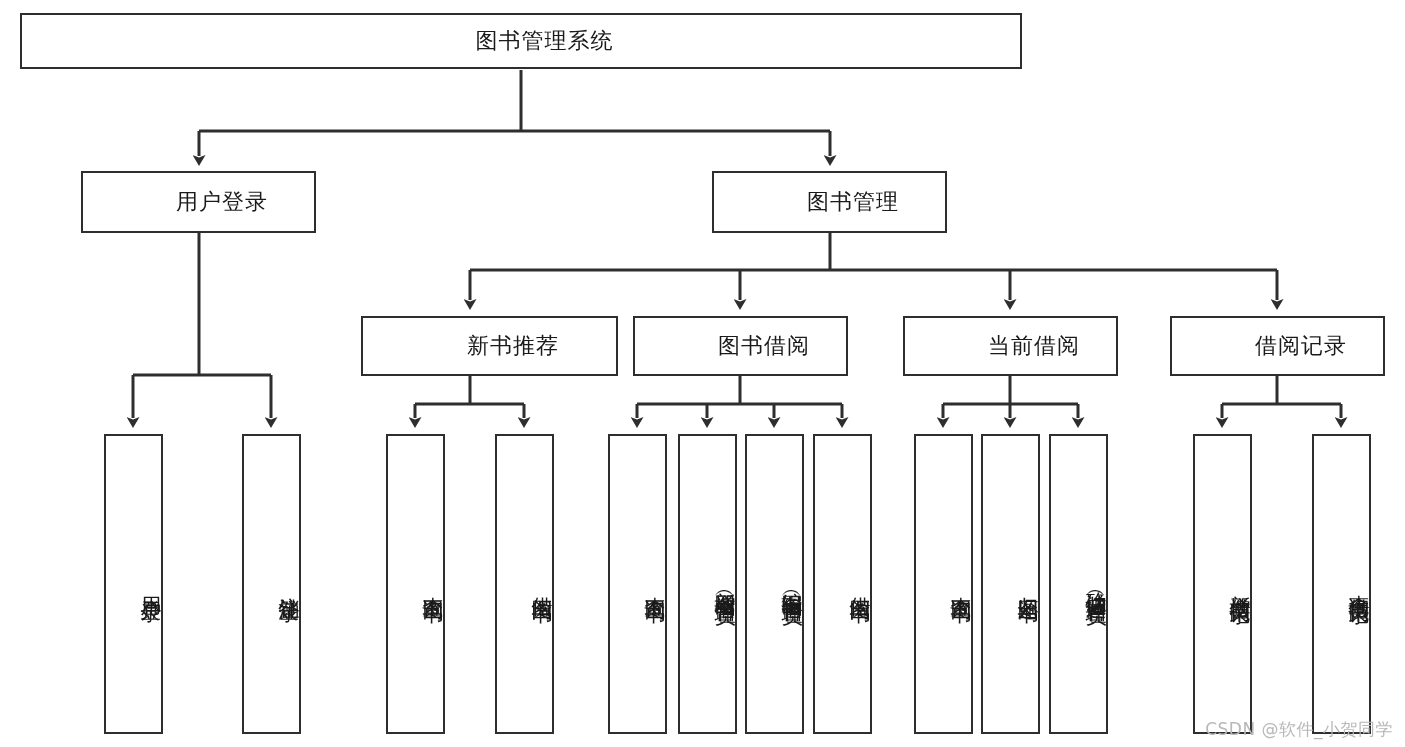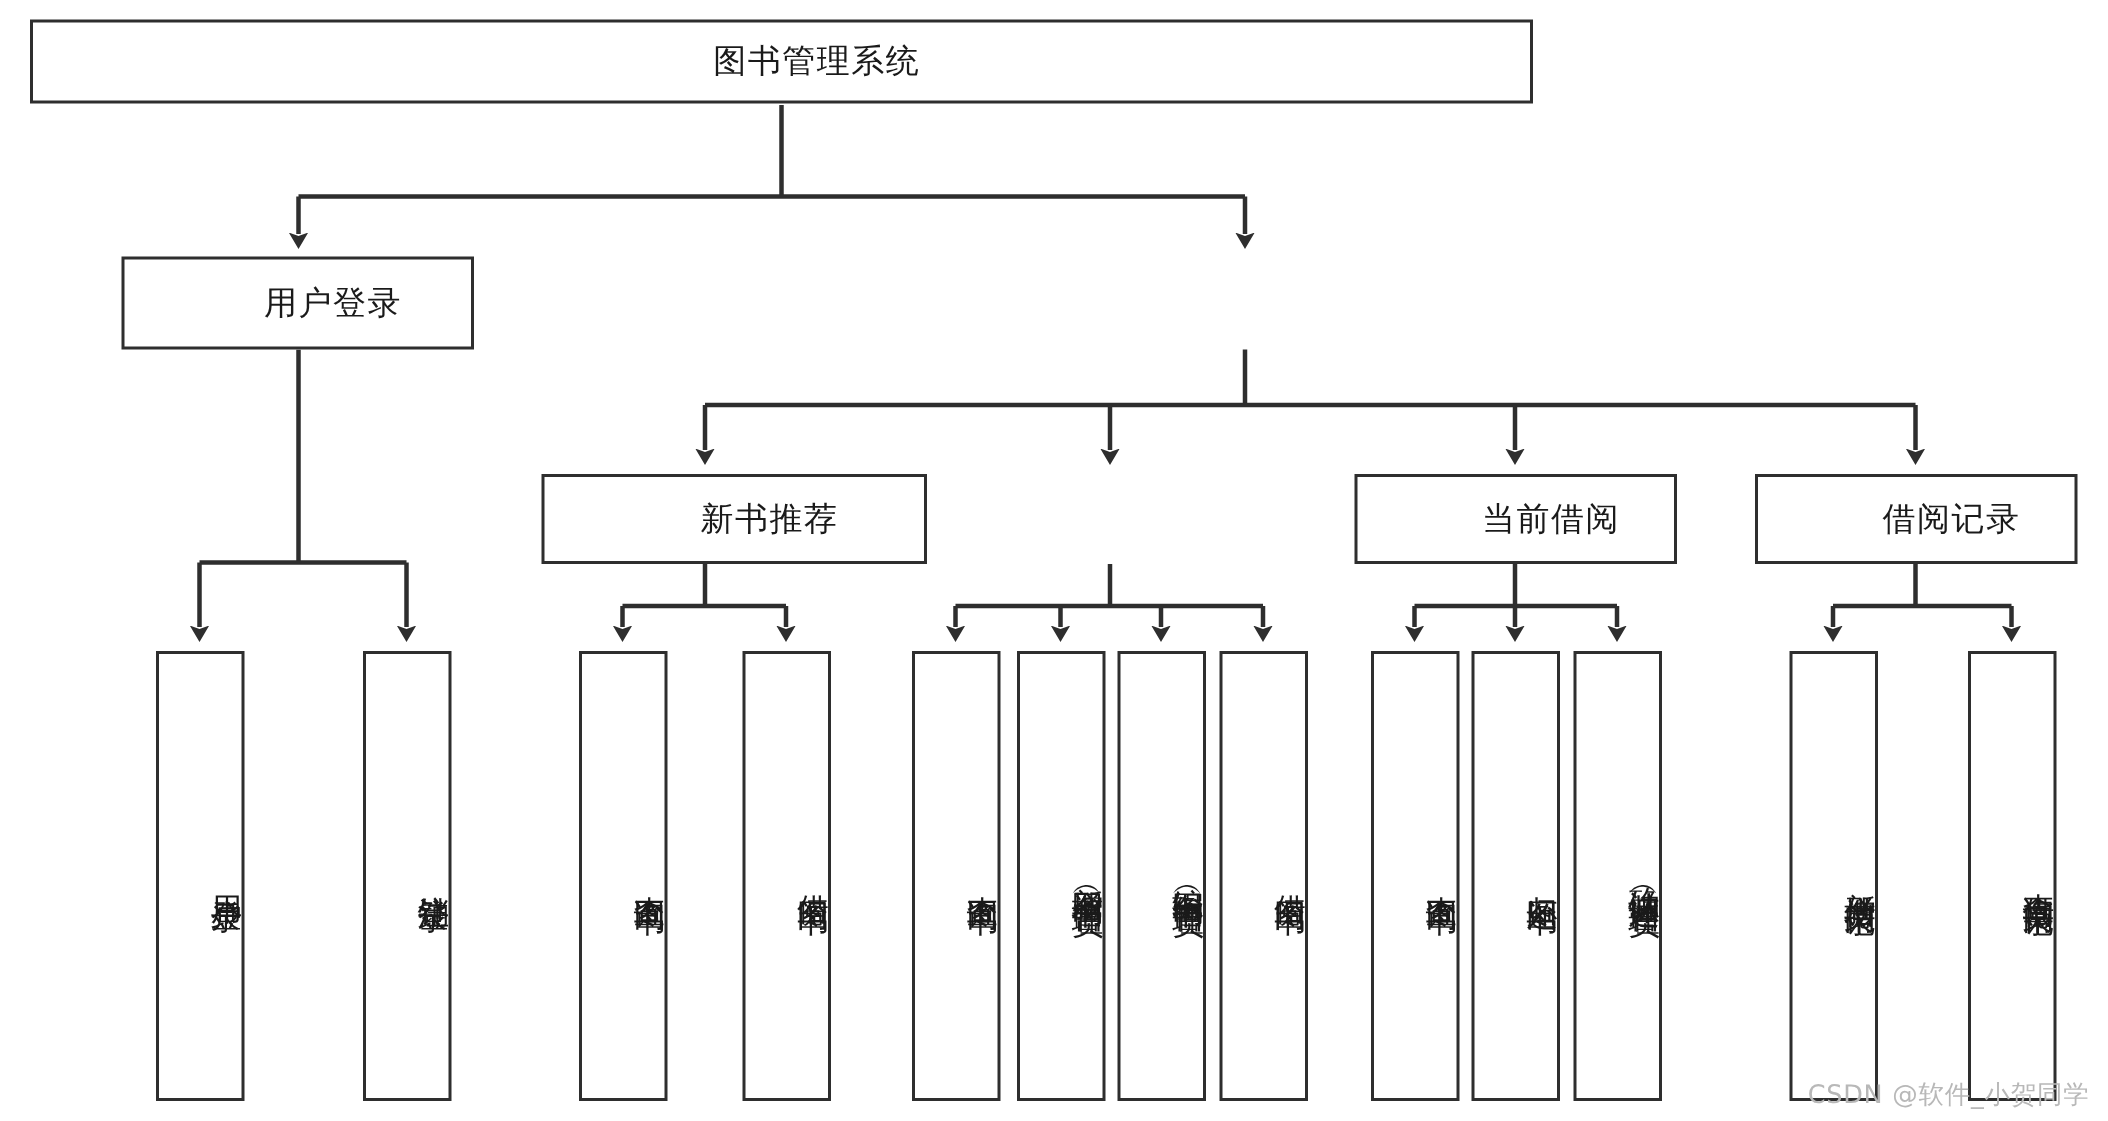--- a/index.html
+++ b/index.html
@@ -138,25 +138,31 @@
   </svg>
 
   <div class="node-box horiz" style="left:20px; top:13px; width:1002px; height:56px;">
     <span>图书管理系统</span>
   </div>
 
   <div class="node-box horiz" style="left:81px; top:171px; width:235px; height:62px;">
     <span>用户登录</span>
   </div>
 
+  <div class="node-box horiz" style="left:712px; top:171px; width:235px; height:62px;">
+    <span>图书管理</span>
+  </div>
 
   <div class="node-box horiz" style="left:361px; top:316px; width:257px; height:60px;">
     <span>新书推荐</span>
   </div>
 
+  <div class="node-box horiz" style="left:633px; top:316px; width:215px; height:60px;">
+    <span>图书借阅</span>
+  </div>
 
   <div class="node-box horiz" style="left:1170px; top:316px; width:215px; height:60px;">
     <span>借阅记录</span>
   </div>
 
   <div class="node-box horiz" style="left:903px; top:316px; width:215px; height:60px;">
     <span>当前借阅</span>
   </div>
 
   <div class="node-box vert" style="left:104px; top:434px; width:59px; height:300px;">

